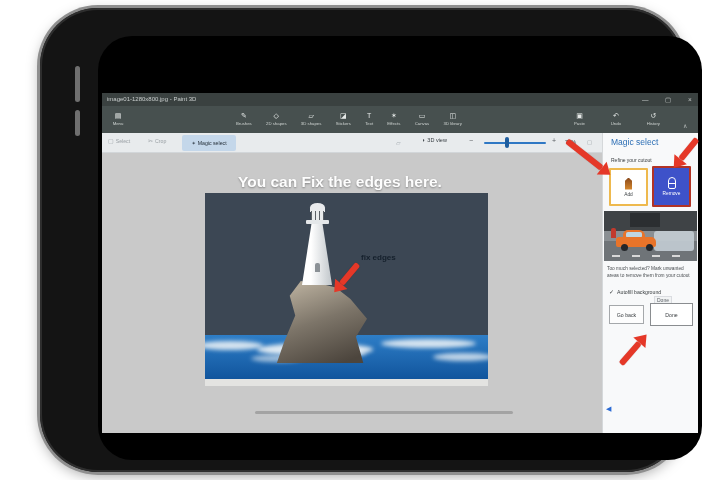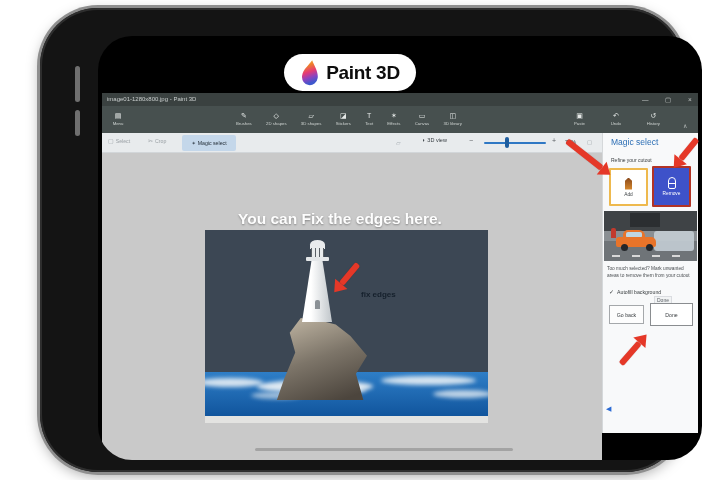--- a/index.html
+++ b/index.html
@@ -46,21 +46,21 @@
   .st-dim { position:absolute; left:294px; top:6px; font-size:6px; color:#aab0b5; }
   .view3d { position:absolute; left:320px; top:4px; display:flex; align-items:center; gap:2px; font-size:5.5px; color:#3a4045; }
   .zoom-minus { position:absolute; left:367px; top:4px; font-size:7px; color:#5a5f63; }
   .slider-track { position:absolute; left:382px; top:49px; width:62px; height:2px; background:#2f78c4; border-radius:1px; }
   .slider-handle { position:absolute; left:403px; top:44px; width:4px; height:11px; background:#1e5d9e; border-radius:2px; }
   .zoom-plus { position:absolute; left:450px; top:4px; font-size:7px; color:#5a5f63; }
   .zoom-pct { position:absolute; left:463px; top:6px; font-size:5.5px; color:#3a4045; }
   .fit-icon { position:absolute; left:485px; top:6px; font-size:5.5px; color:#9aa0a5; }
 
   
-  .canvas { position:absolute; left:0; top:60px; width:500px; height:280px; background:#c9c9c9;margin-top:37px; }
+  .canvas { position:absolute; left:0; top:60px; width:500px; height:280px; background:#c9c9c9; }
   .caption { position:absolute; left:0; top:20px; width:476px; text-align:center;
              font-size:15.5px; font-weight:700; color:#fdfdfd; text-shadow:0 1px 2px rgba(0,0,0,.35); }
   .hscroll { position:absolute; left:153px; top:258px; width:258px; height:3px; background:#8f8f8f; opacity:.65; border-radius:2px; }
 
   .photo { position:absolute; left:103px; top:40px; width:283px; height:193px; background:#3c4754; overflow:hidden;padding-left:36px; }
   .ocean { position:absolute; left:0; top:142px; width:283px; height:51px;
            background:linear-gradient(#2e7ec7, #0c4e96); }
   .foam { position:absolute; background:#f2f6f8; border-radius:50%; filter:blur(2px); opacity:.85; }
   .f1 { left:-8px; top:148px; width:66px; height:9px; }
   .f2 { left:88px; top:156px; width:74px; height:8px; opacity:.7; }
@@ -301,29 +301,14 @@
 
         <div class="arrow a-add"></div>
         <div class="arrow a-remove"></div>
         <div class="arrow a-done"></div>
         <div class="arrow a-fix"></div>
 
       </div>
     </div>
   </div>
 
-  <div class="badge">
-    <svg width="21" height="27" viewBox="0 0 24 30">
-      <defs>
-        <linearGradient id="dropg" x1="0" y1="0" x2="0.35" y2="1">
-          <stop offset="0" stop-color="#f6c431"></stop>
-          <stop offset="0.3" stop-color="#ee7c2e"></stop>
-          <stop offset="0.55" stop-color="#e53a76"></stop>
-          <stop offset="0.78" stop-color="#8c43c0"></stop>
-          <stop offset="1" stop-color="#3e58cd"></stop>
-        </linearGradient>
-      </defs>
-      <path d="M12 1 C 9 7 3 13 3 20 a 9 9.5 0 0 0 18 0 C 21 13 15 7 12 1 Z" fill="url(#dropg)" transform="rotate(8 12 15)"></path>
-    </svg>
-    <span class="badge-text">Paint 3D</span>
-  </div>
 
 </div>
 
 </body></html>

